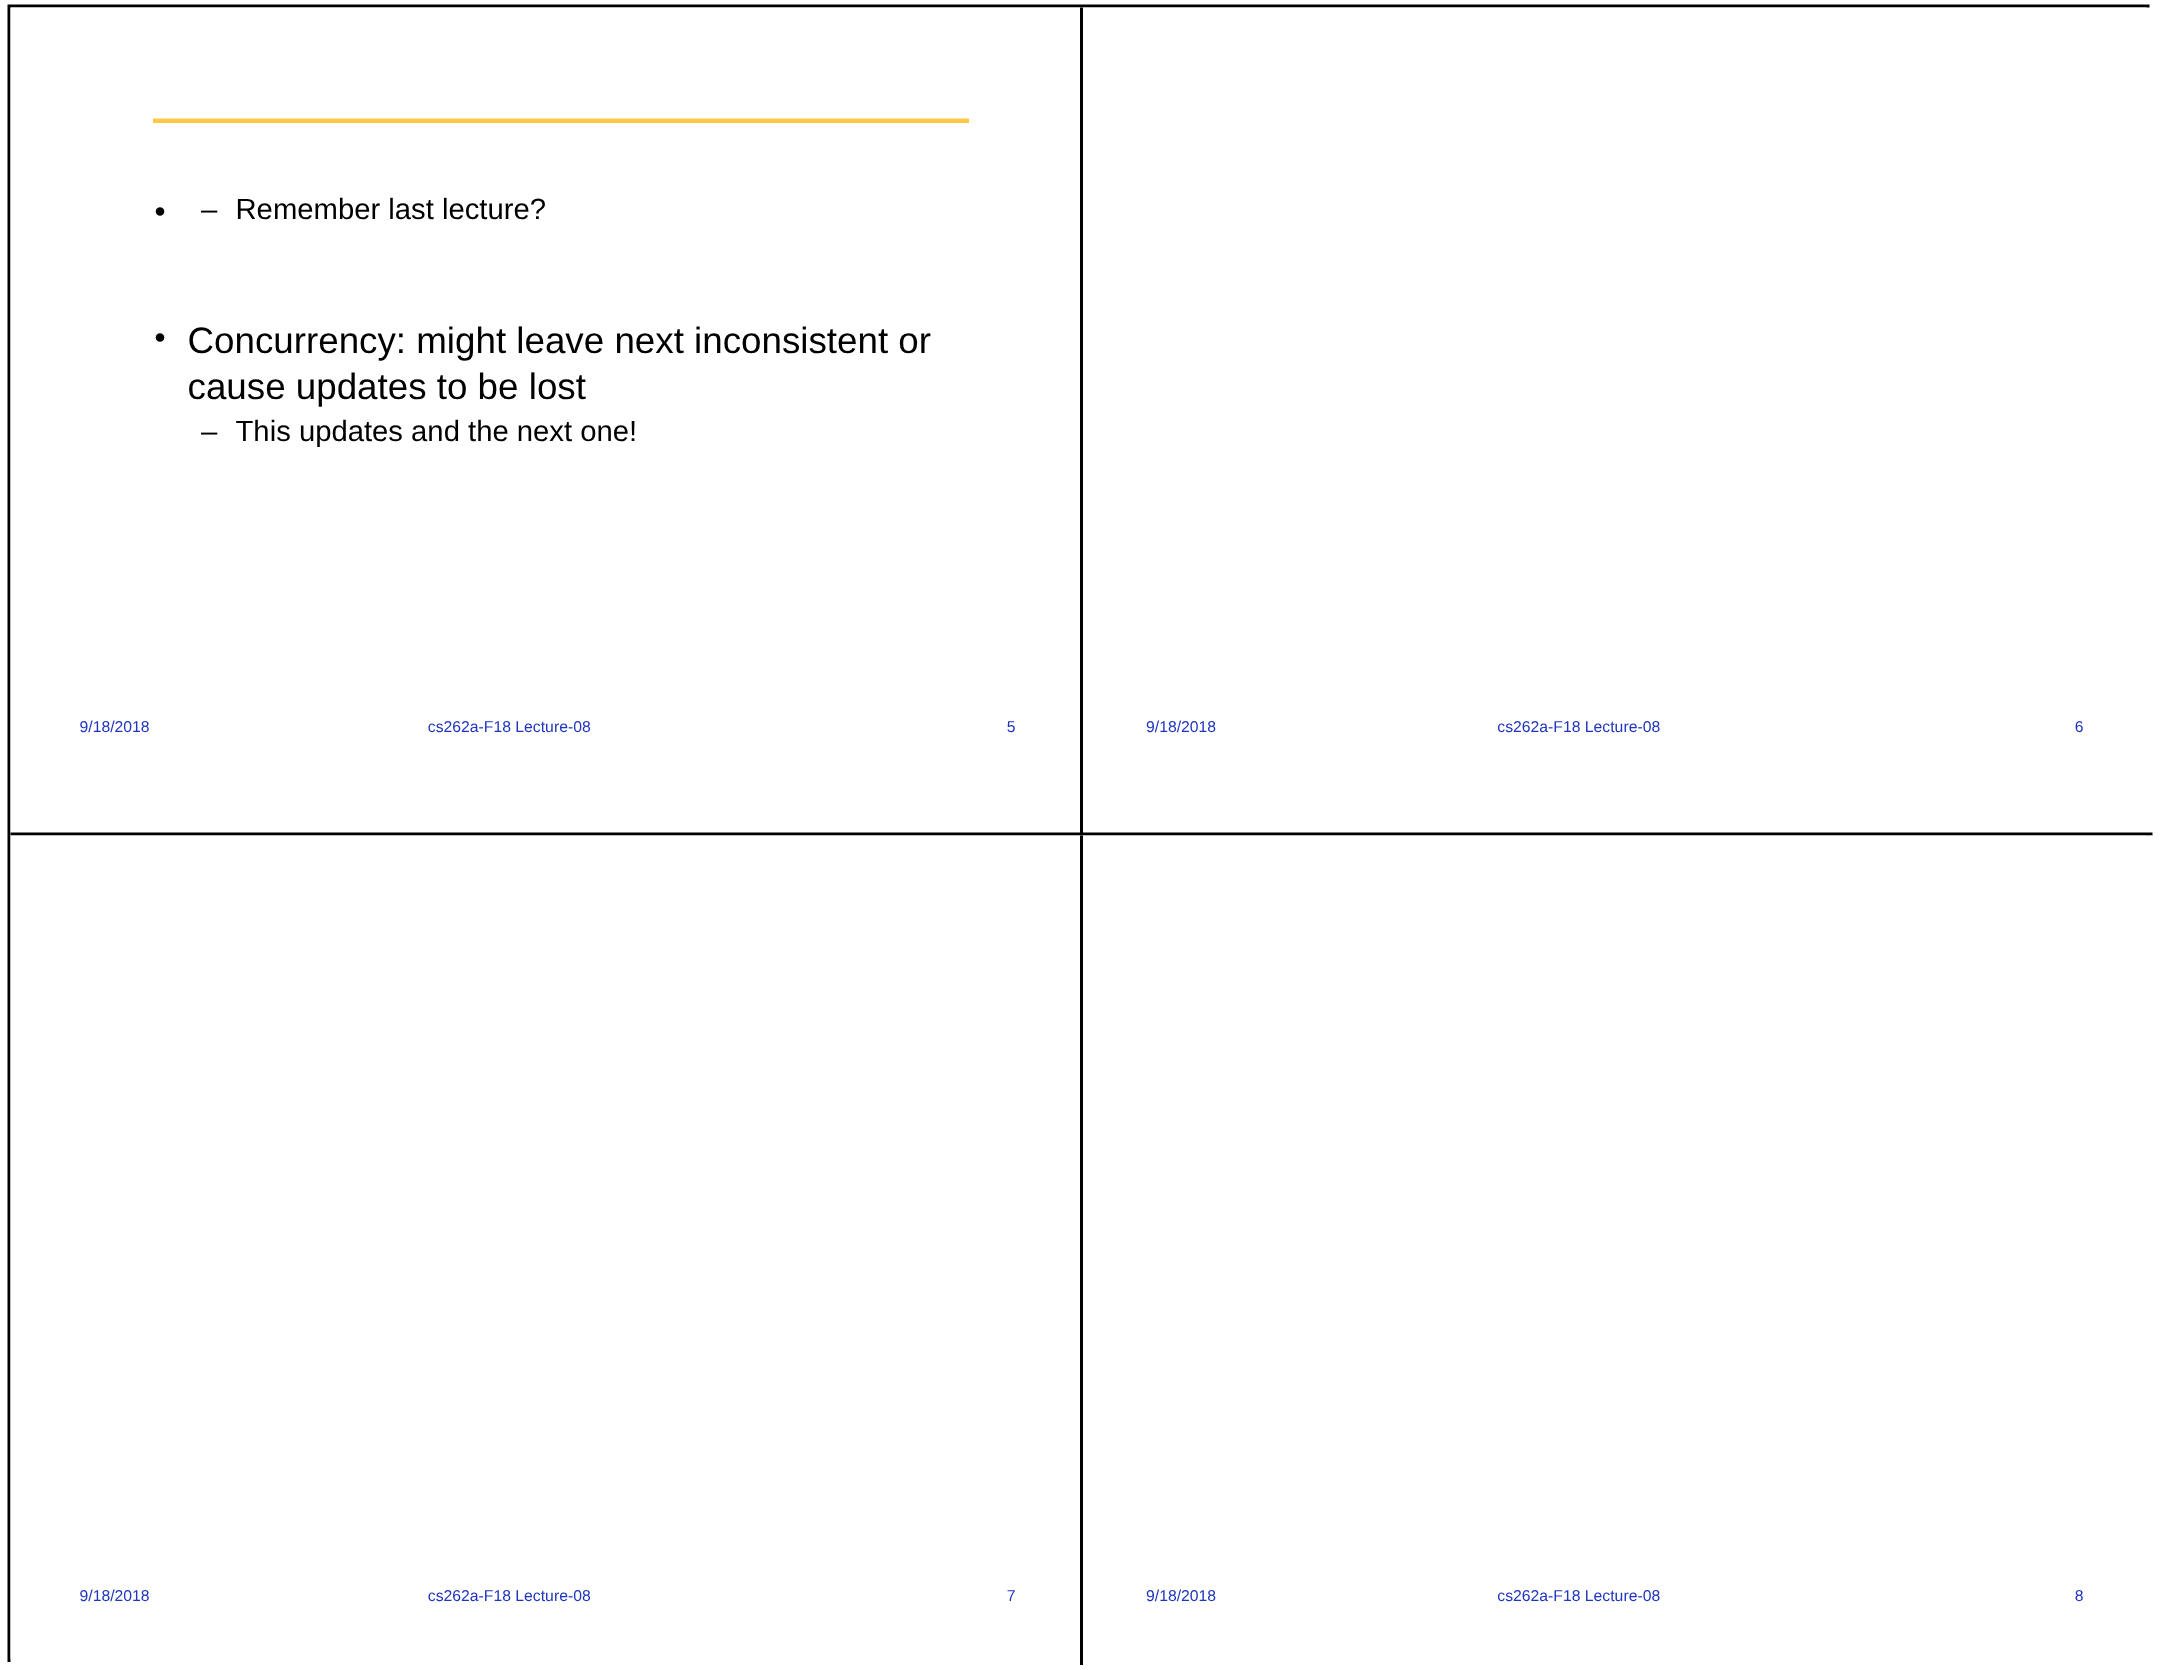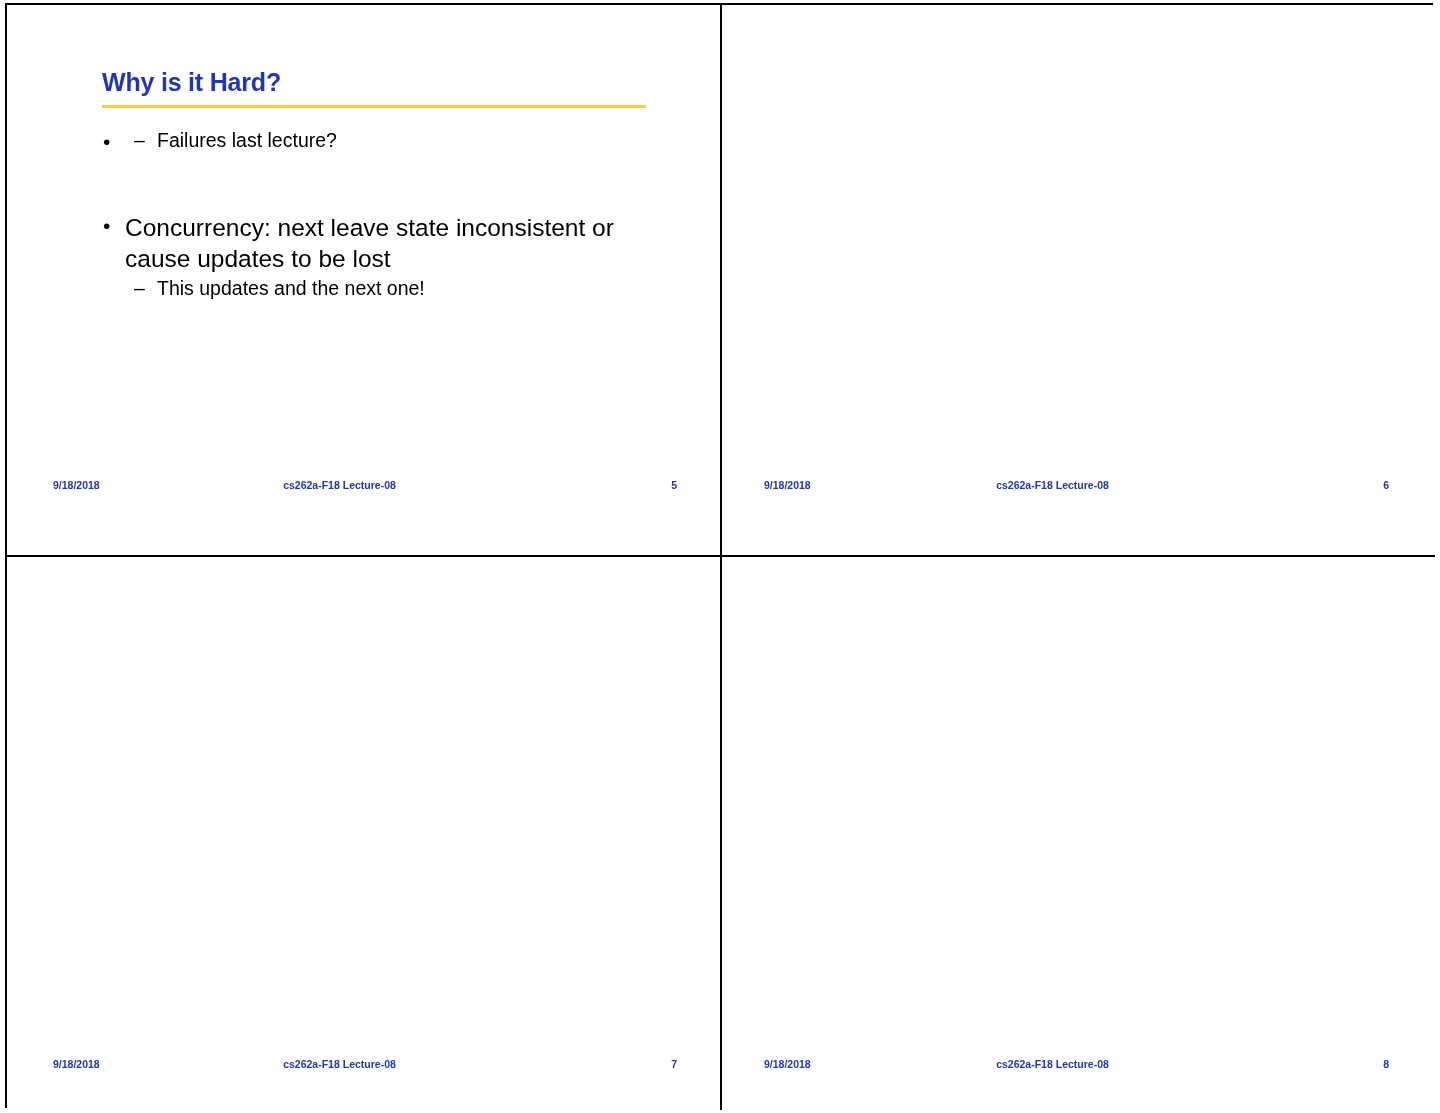--- a/index.html
+++ b/index.html
@@ -126,21 +126,21 @@
 
   
   .footer {
     position: absolute;
     left: 0;
     right: 0;
     bottom: 0;
     height: 30px;
     color: #1F35BE;
     font-size: 10.5px;
-    font-weight: bold;
+    font-weight: normal;
   }
   .s1 .footer, .s3 .footer { padding: 0 0 0 0; }
   .footer .fdate {
     position: absolute;
     left: 46px;
     top: 0;
   }
   .s2 .footer .fdate, .s4 .footer .fdate { left: 42px; }
   .footer .fcenter {
     position: absolute;
@@ -163,37 +163,36 @@
 </style>
 </head>
 <body>
 
 <div class="handout">
   <div class="grid">
 
     <div class="slide s1 col-left row-top">
       <div class="slide-inner">
         <div class="title-block">
-          <div class="slide-title">Why is it Hard?</div>
           <div class="title-rule"></div>
         </div>
 
         <div class="body">
           <ul class="lvl">
             <li class="b1">
               <span class="mk">•</span>
             </li>
             <li class="b2">
               <span class="mk">–</span>
-              <span>Failures last lecture?</span>
+              <span>Remember last lecture?</span>
             </li>
             <div class="gap-xl"></div>
             <li class="b1">
               <span class="mk">•</span>
-              <span>Concurrency: next leave state inconsistent or cause updates to be lost</span>
+              <span>Concurrency: might leave next inconsistent or cause updates to be lost</span>
             </li>
             <li class="b2">
               <span class="mk">–</span>
               <span>This updates and the next one!</span>
             </li>
           </ul>
         </div>
 
         <div class="footer">
           <span class="fdate">9/18/2018</span>

